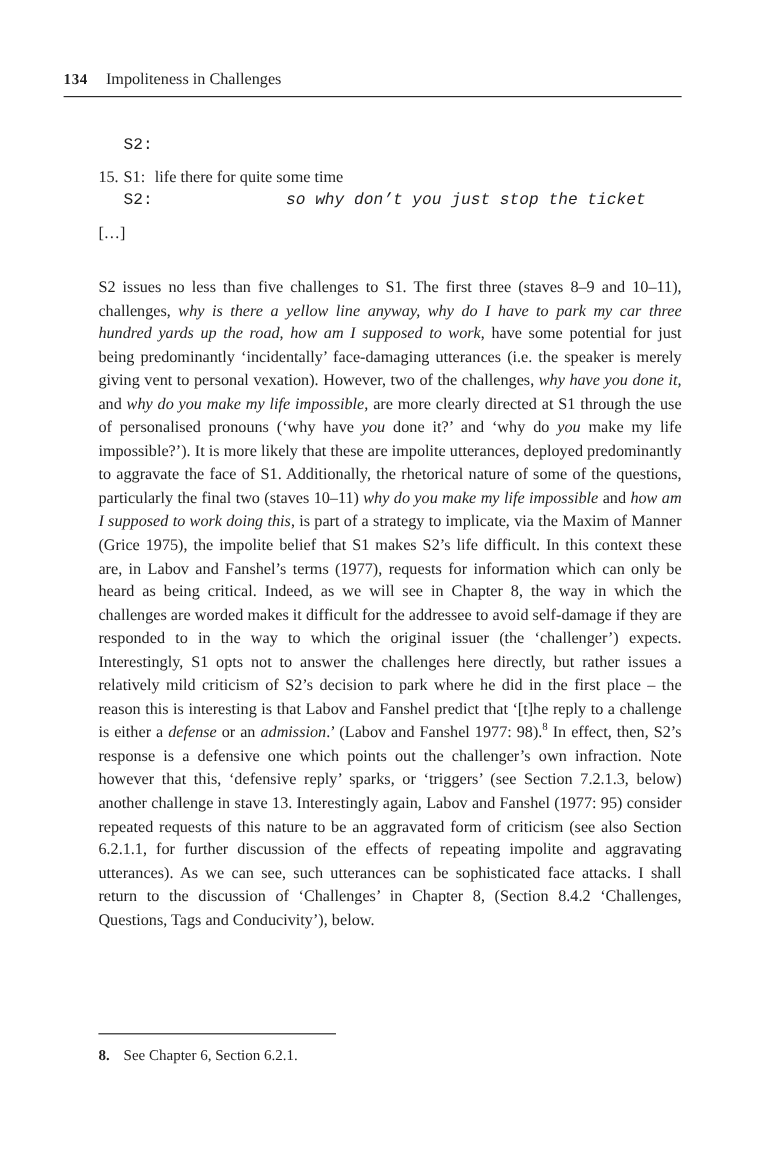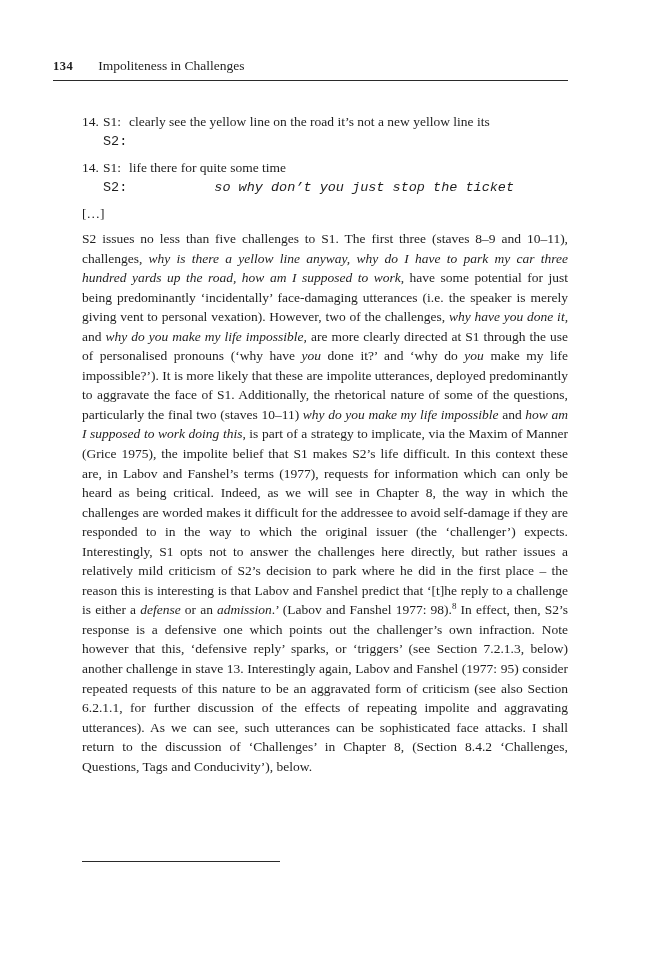--- a/index.html
+++ b/index.html
@@ -17,21 +17,21 @@
     top: 58px;
     left: 53px;
     width: 515px;
     font-size: 13.5px;
     line-height: 16px;
     white-space: nowrap;
   }
   .page-number {
     font-weight: bold;
     font-size: 12.5px;
-    margin-right: 25px;
+    margin-right: 15px;
     letter-spacing: 0.5px;
   }
   .header-rule {
     position: absolute;
     top: 80px;
     left: 53px;
     width: 515px;
     height: 1px;
     background: #2a2a2a;
   }
@@ -42,21 +42,21 @@
     width: 486px;
     font-size: 13.5px;
     line-height: 20px;
   }
   .example { margin-bottom: 6px; }
   .ex-line { white-space: nowrap; }
   .ex-num { display: inline-block; width: 21px; }
   .ex-continuation { padding-left: 21px; font-family: Liberation Mono, monospace; }
   .speaker { display: inline-block; min-width: 22px; }
   .utterance { margin-left: 4px; }
-  .utterance.offset { margin-left: 87px; }
+  .utterance.offset { margin-left: 111px; }
   .utterance.italic { font-style: italic; }
   .ellipsis-marker { margin-top: 5px; }
   .body-paragraph {
     position: absolute;
     top: 229px;
     left: 82px;
     width: 486px;
     margin: 0;
     font-size: 13.5px;
     line-height: 19.55px;
@@ -96,37 +96,37 @@
 <div class="page">
 
   <div class="running-head">
     <span class="page-number">134</span><span>Impoliteness in Challenges</span>
   </div>
   <div class="header-rule"></div>
 
   <div class="examples-block">
 
     <div class="example">
-      <div class="ex-line">
-        <span class="ex-num">14.</span><span class="speaker">S1:</span><span class="utterance">clearly see the yellow line on the road it’s not a new yellow line its</span>
-      </div>
       <div class="ex-line ex-continuation">
         <span class="speaker">S2:</span><span class="utterance"></span>
       </div>
     </div>
 
     <div class="example">
       <div class="ex-line">
-        <span class="ex-num">14.</span><span class="speaker">S1:</span><span class="utterance">life there for quite some time</span>
+        <span class="ex-num">15.</span><span class="speaker">S1:</span><span class="utterance">life there for quite some time</span>
       </div>
       <div class="ex-line ex-continuation">
         <span class="speaker">S2:</span><span class="utterance offset italic">so why don’t you just stop the ticket</span>
       </div>
     </div>
 
     <div class="ellipsis-marker">[…]</div>
   </div>
 
   <p class="body-paragraph">S2 issues no less than five challenges to S1. The first three (staves 8–9 and 10–11), challenges, <i>why is there a yellow line anyway, why do I have to park my car three hundred yards up the road, how am I supposed to work</i>, have some potential for just being predominantly ‘incidentally’ face-damaging utterances (i.e. the speaker is merely giving vent to personal vexation). However, two of the challenges, <i>why have you done it,</i> and <i>why do you make my life impossible,</i> are more clearly directed at S1 through the use of personalised pronouns (‘why have <i>you</i> done it?’ and ‘why do <i>you</i> make my life impossible?’). It is more likely that these are impolite utterances, deployed predominantly to aggravate the face of S1. Additionally, the rhetorical nature of some of the questions, particularly the final two (staves 10–11) <i>why do you make my life impossible</i> and <i>how am I supposed to work doing this</i>, is part of a strategy to implicate, via the Maxim of Manner (Grice 1975), the impolite belief that S1 makes S2’s life difficult. In this context these are, in Labov and Fanshel’s terms (1977), requests for information which can only be heard as being critical. Indeed, as we will see in Chapter 8, the way in which the challenges are worded makes it difficult for the addressee to avoid self-damage if they are responded to in the way to which the original issuer (the ‘challenger’) expects. Interestingly, S1 opts not to answer the challenges here directly, but rather issues a relatively mild criticism of S2’s decision to park where he did in the first place – the reason this is interesting is that Labov and Fanshel predict that ‘[t]he reply to a challenge is either a <i>defense</i> or an <i>admission</i>.’ (Labov and Fanshel 1977: 98).<sup>8</sup> In effect, then, S2’s response is a defensive one which points out the challenger’s own infraction. Note however that this, ‘defensive reply’ sparks, or ‘triggers’ (see Section 7.2.1.3, below) another challenge in stave 13. Interestingly again, Labov and Fanshel (1977: 95) consider repeated requests of this nature to be an aggravated form of criticism (see also Section 6.2.1.1, for further discussion of the effects of repeating impolite and aggravating utterances). As we can see, such utterances can be sophisticated face attacks. I shall return to the discussion of ‘Challenges’ in Chapter 8, (Section 8.4.2 ‘Challenges, Questions, Tags and Conducivity’), below.</p>
 
   <div class="footnote-rule"></div>
+  <div class="footnote">
+    <span class="fn-marker">8.</span><span>See Chapter 6, Section 6.2.1.</span>
+  </div>
 
 </div>
 
 </body></html>

